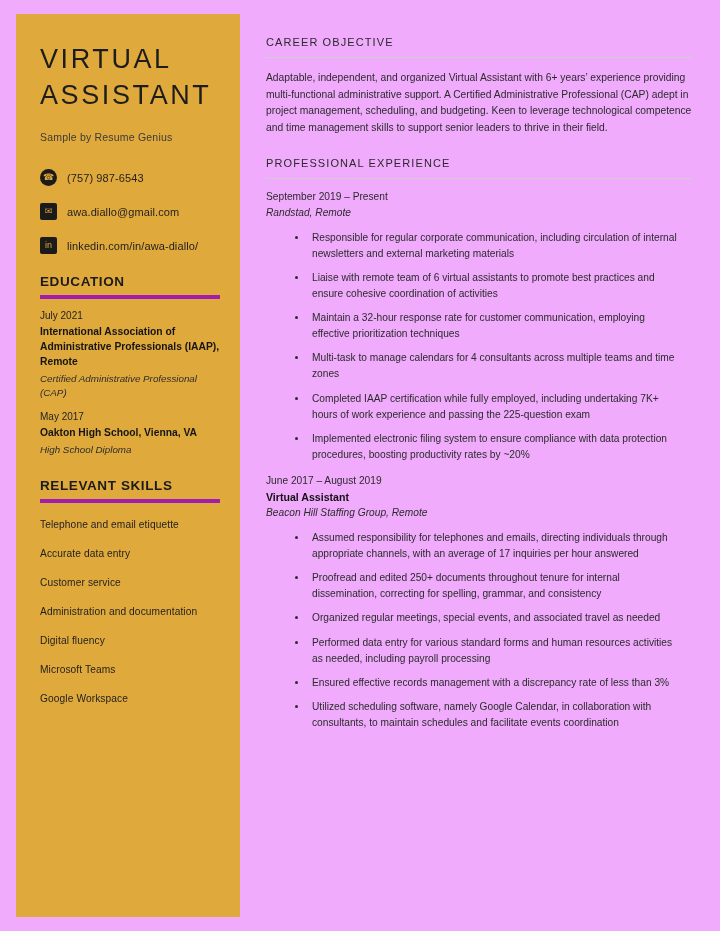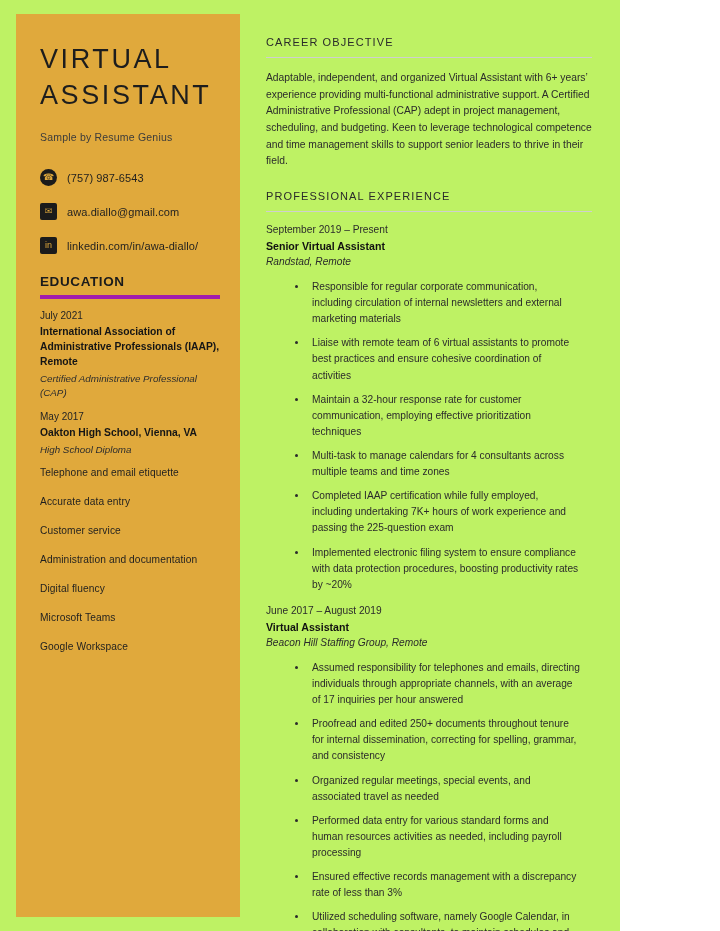--- a/index.html
+++ b/index.html
@@ -9,23 +9,23 @@
   }
   body {
     width: 720px;
     height: 931px;
     font-family: "Liberation Sans", sans-serif;
     color: #222;
     overflow: hidden;
   }
   .page {
     position: relative;
-    width: 620px;
+    width: 720px;
     height: 931px;
-    background: #bef264;
+    background: #f0abfc;
     box-sizing: border-box;
     padding: 14px 16px 0 16px;
     display: flex;
   }
   
   .sidebar {
     width: 224px;
     background: #e0a93c;
     box-sizing: border-box;
     padding: 24px 20px 20px 24px;
@@ -193,38 +193,38 @@
       <div class="edu-school">International Association of Administrative Professionals (IAAP), Remote</div>
       <div class="edu-deg">Certified Administrative Professional (CAP)</div>
     </div>
 
     <div class="edu-block">
       <div class="edu-date">May 2017</div>
       <div class="edu-school">Oakton High School, Vienna, VA</div>
       <div class="edu-deg">High School Diploma</div>
     </div>
 
+    <div class="side-h">RELEVANT SKILLS</div>
     <div class="skill">Telephone and email etiquette</div>
     <div class="skill">Accurate data entry</div>
     <div class="skill">Customer service</div>
     <div class="skill">Administration and documentation</div>
     <div class="skill">Digital fluency</div>
     <div class="skill">Microsoft Teams</div>
     <div class="skill">Google Workspace</div>
   </aside>
 
   <main class="main">
     <div class="sec-h">CAREER OBJECTIVE</div>
     <div class="objective">Adaptable, independent, and organized Virtual Assistant with 6+ years’ experience providing multi-functional administrative support. A Certified Administrative Professional (CAP) adept in project management, scheduling, and budgeting. Keen to leverage technological competence and time management skills to support senior leaders to thrive in their field.</div>
 
     <div class="sec-h second">PROFESSIONAL EXPERIENCE</div>
 
     <div class="job">
       <div class="job-date">September 2019 – Present</div>
-      <div class="job-title">Senior Virtual Assistant</div>
       <div class="job-company">Randstad, Remote</div>
       <ul class="bullets">
         <li>Responsible for regular corporate communication, including circulation of internal newsletters and external marketing materials</li>
         <li>Liaise with remote team of 6 virtual assistants to promote best practices and ensure cohesive coordination of activities</li>
         <li>Maintain a 32-hour response rate for customer communication, employing effective prioritization techniques</li>
         <li>Multi-task to manage calendars for 4 consultants across multiple teams and time zones</li>
         <li>Completed IAAP certification while fully employed, including undertaking 7K+ hours of work experience and passing the 225-question exam</li>
         <li>Implemented electronic filing system to ensure compliance with data protection procedures, boosting productivity rates by ~20%</li>
       </ul>
     </div>

